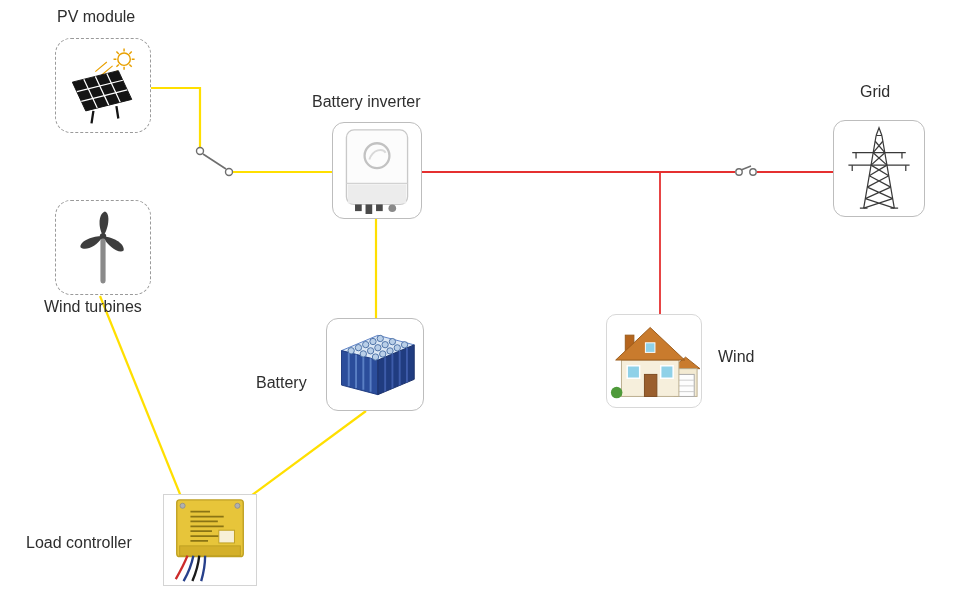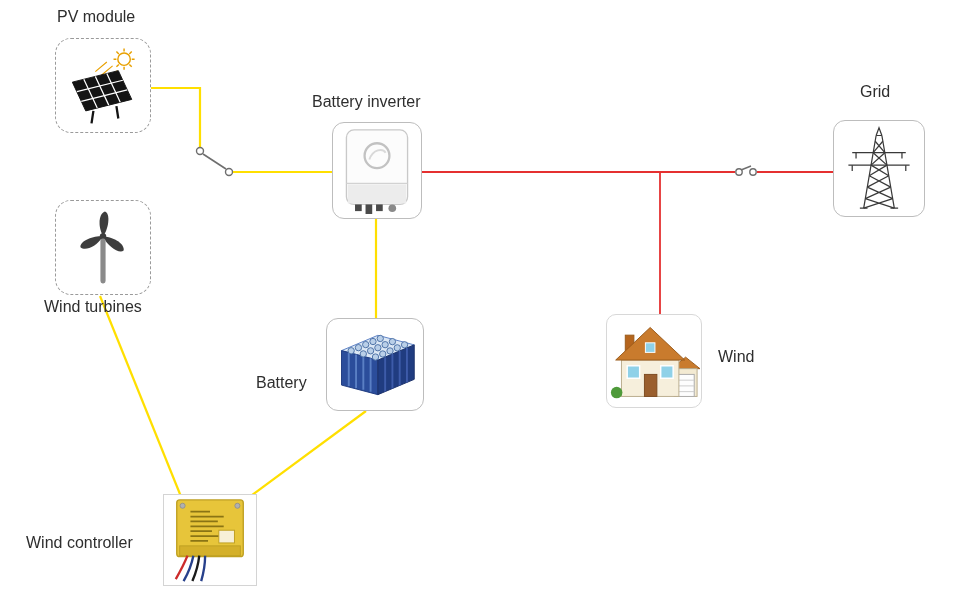--- a/index.html
+++ b/index.html
@@ -142,21 +142,21 @@
       <polygon points="8,46 44,12 80,46" fill="#c97b2d" stroke="#9a5a1a"></polygon>
       <rect x="39" y="28" width="10" height="10" fill="#8fd1e8" stroke="#ffffff"></rect>
       <rect x="20" y="52" width="13" height="13" fill="#8fd1e8" stroke="#ffffff" stroke-width="1.5"></rect>
       <rect x="55" y="52" width="13" height="13" fill="#8fd1e8" stroke="#ffffff" stroke-width="1.5"></rect>
       <rect x="38" y="61" width="13" height="23" fill="#9a5f2e" stroke="#7c4a20"></rect>
       <circle cx="9" cy="80" r="6" fill="#4e9a3a"></circle>
     </svg>
   </div>
   <div class="label" style="left:718px;top:348px;">Wind</div>
 
-  <div class="label" style="left:26px;top:534px;">Wind controller</div>
+  <div class="label" style="left:26px;top:534px;">Load controller</div>
   <div class="node plain" style="left:163px;top:494px;width:94px;height:92px;">
     <svg width="92" height="90" viewBox="0 0 94 92">
       <rect x="13" y="5" width="68" height="58" rx="3" fill="#e7c53a" stroke="#bfa022" stroke-width="1.4"></rect>
       <g fill="#b0b0b0" stroke="#8a8a8a" stroke-width="0.8">
         <circle cx="19" cy="11" r="2.6"></circle>
           <circle cx="75" cy="11" r="2.6"></circle>
         <circle cx="19" cy="57" r="2.6"></circle>
           <circle cx="75" cy="57" r="2.6"></circle>
       </g>
       <g stroke="#8a7414" stroke-width="1.8">

